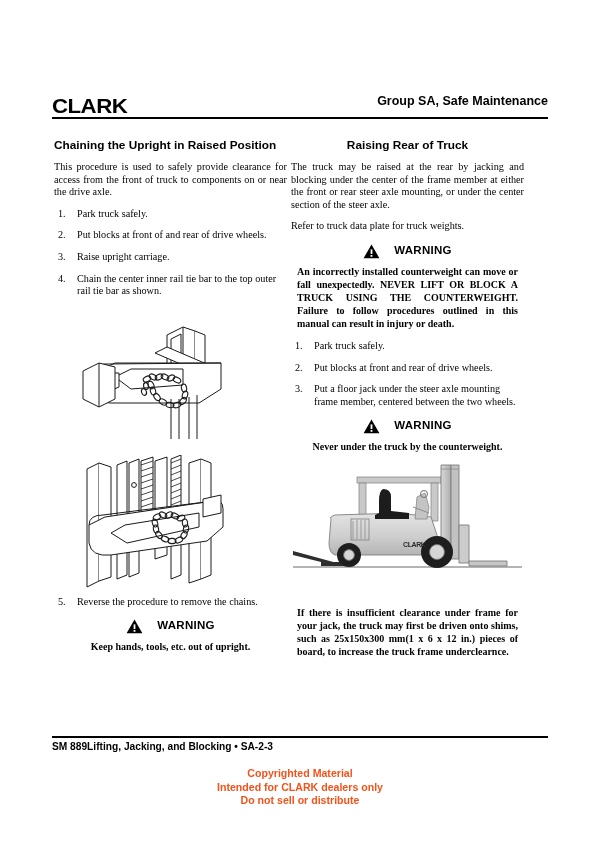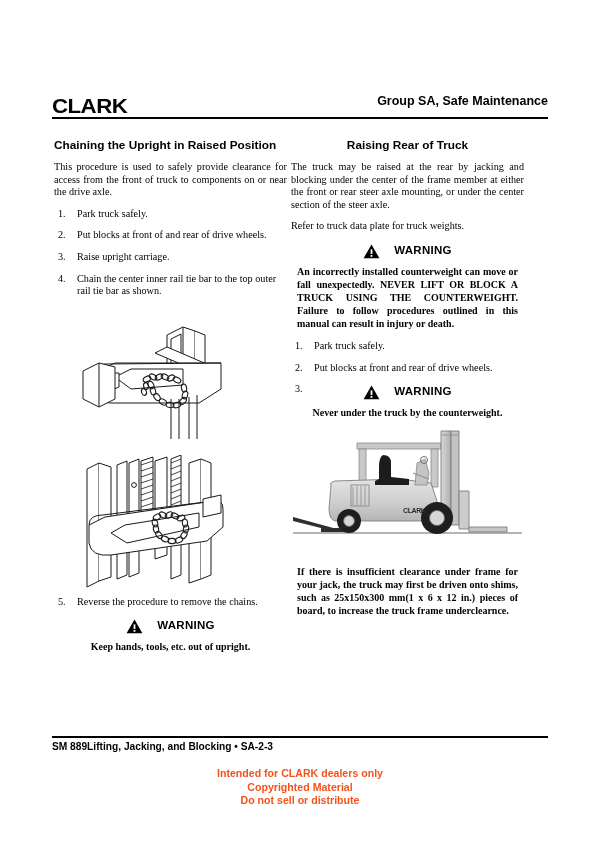--- a/index.html
+++ b/index.html
@@ -344,20 +344,21 @@
       <li>
         <span class="num">2.</span>
         <span>Put blocks at front and rear of drive wheels.</span>
       </li>
     </ol>
 
 
     <ol class="steps">
       <li>
         <span class="num">3.</span>
+        <span>Put a floor jack under the steer axle mounting frame member, centered between the two wheels.</span>
       </li>
     </ol>
 
     <div class="alert">
       <div class="alert-head">
         <svg class="tri" width="17" height="15" viewBox="0 0 17 15">
           <path d="M8.5 0.6 L16.4 14.2 L0.6 14.2 Z" fill="#000"></path>
           <rect x="7.6" y="5.4" width="1.8" height="4.6" fill="#fff"></rect>
           <rect x="7.6" y="11.0" width="1.8" height="1.8" fill="#fff"></rect>
         </svg>
@@ -412,29 +413,29 @@
         <circle cx="146" cy="89" r="16" fill="#1e1e1e"></circle>
         <circle cx="146" cy="89" r="7.5" fill="#d6d6d6" stroke="#6f6f6f" stroke-width="0.9"></circle>
 
         <circle cx="58" cy="92" r="12" fill="#1e1e1e"></circle>
         <circle cx="58" cy="92" r="5.4" fill="#d6d6d6" stroke="#6f6f6f" stroke-width="0.9"></circle>
 
         <text x="112" y="84" font-family="Liberation Sans, sans-serif" font-size="7" font-weight="bold" fill="#2b2b2b" letter-spacing="-0.4">CLARK</text>
       </svg>
     </div>
 
-    <p class="alert-text" style="margin-top:16px;">If there is insufficient clearance under frame for your jack, the truck may first be driven onto shims, such as 25x150x300 mm(1 x 6 x 12 in.) pieces of board, to increase the truck frame underclearnce.</p>
+    <p class="alert-text" style="margin-top:23px;">If there is insufficient clearance under frame for your jack, the truck may first be driven onto shims, such as 25x150x300 mm(1 x 6 x 12 in.) pieces of board, to increase the truck frame underclearnce.</p>
 
   </div>
 
   <div class="footer-rule"></div>
   <div class="footer">
     <span>SM 889</span>
     <span>Lifting, Jacking, and Blocking • SA-2-3</span>
   </div>
 
   <div class="copyright">
+    <div>Copyrighted Material</div>
     <div>Intended for CLARK dealers only</div>
-    <div>Copyrighted Material</div>
     <div>Do not sell or distribute</div>
   </div>
 
 </div>
 
 </body></html>

